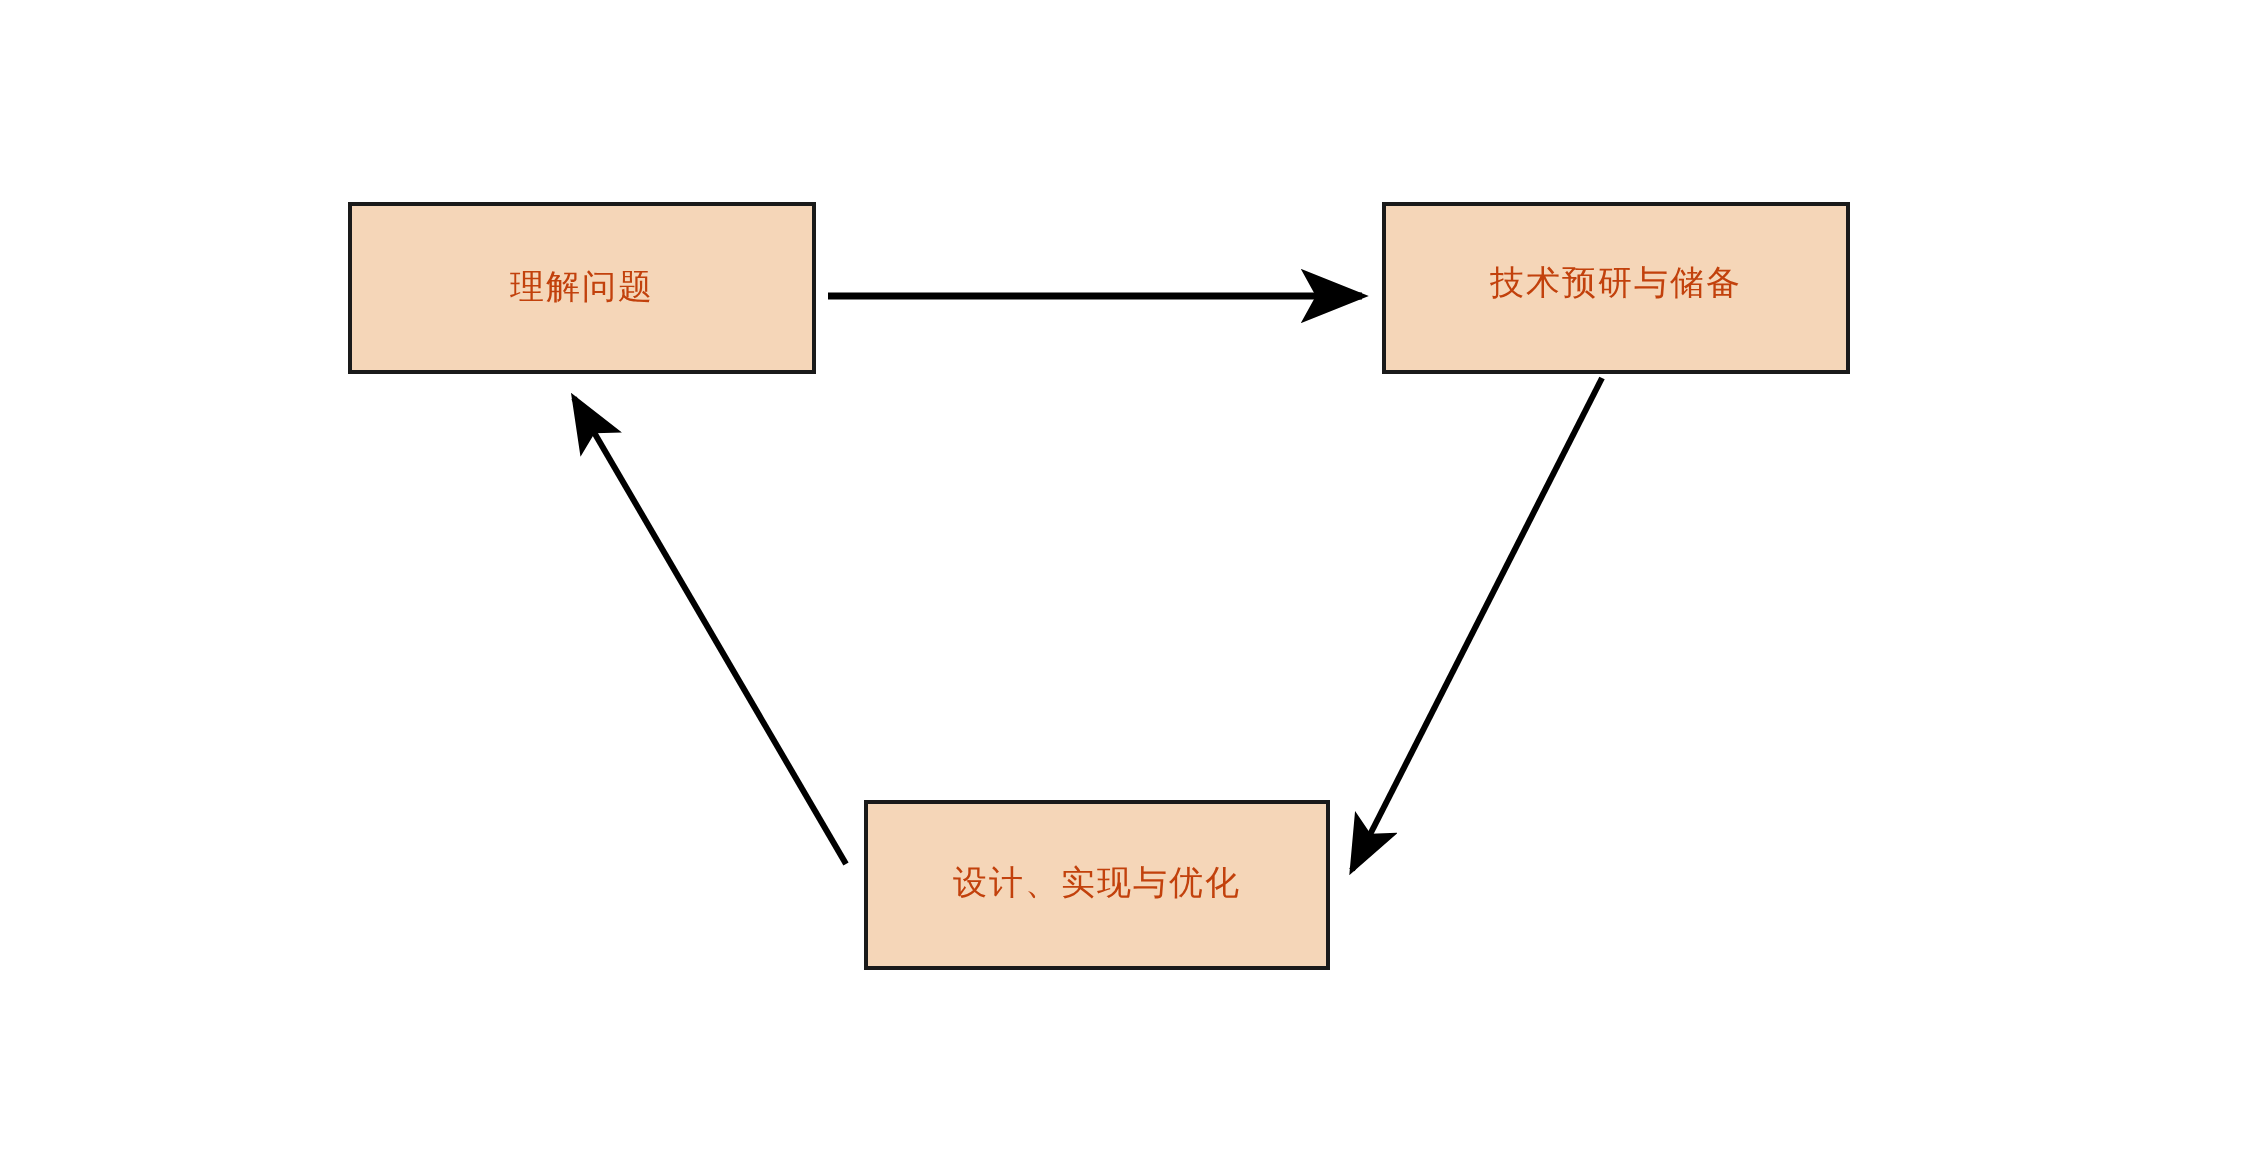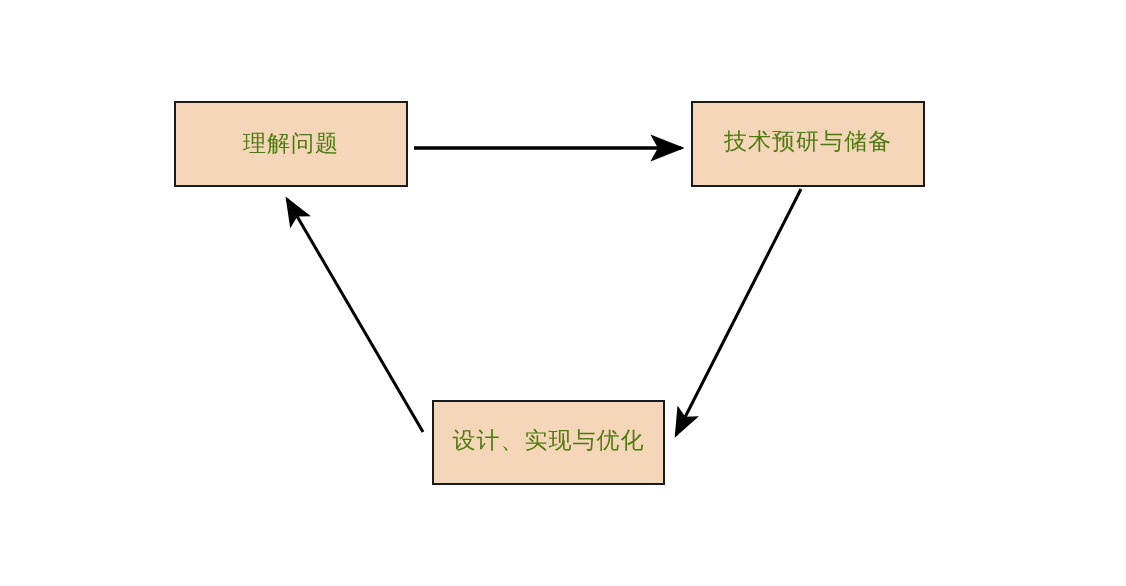--- a/index.html
+++ b/index.html
@@ -28,23 +28,23 @@
     position: absolute;
     box-sizing: border-box;
     background: #f5d6b8;
     border: 2px solid #1a1a1a;
     display: flex;
     align-items: center;
     justify-content: center;
     z-index: 2;
   }
   .node-label {
-    font-size: 23px;
+    font-size: 17px;
     line-height: 1.2;
-    color: #4d7c0f;
+    color: #c2410c;
     letter-spacing: 1px;
     white-space: nowrap;
     text-align: center;
   }
   #node-understand {
     left: 174px;
     top: 101px;
     width: 234px;
     height: 86px;
   }
@@ -53,21 +53,20 @@
     top: 101px;
     width: 234px;
     height: 86px;
     font-family: Liberation Mono, monospace;
   }
   #node-design {
     left: 432px;
     top: 400px;
     width: 233px;
     height: 85px;
-    font-family: Liberation Mono, monospace;
   }
 </style>
 </head>
 <body>
 
 <div id="canvas">
 
   <svg id="arrow-layer" viewBox="0 0 1126 586" xmlns="http://www.w3.org/2000/svg">
     <defs>
       <marker id="arrowhead" markerWidth="10" markerHeight="8" refX="9" refY="4" orient="auto" markerUnits="strokeWidth">

